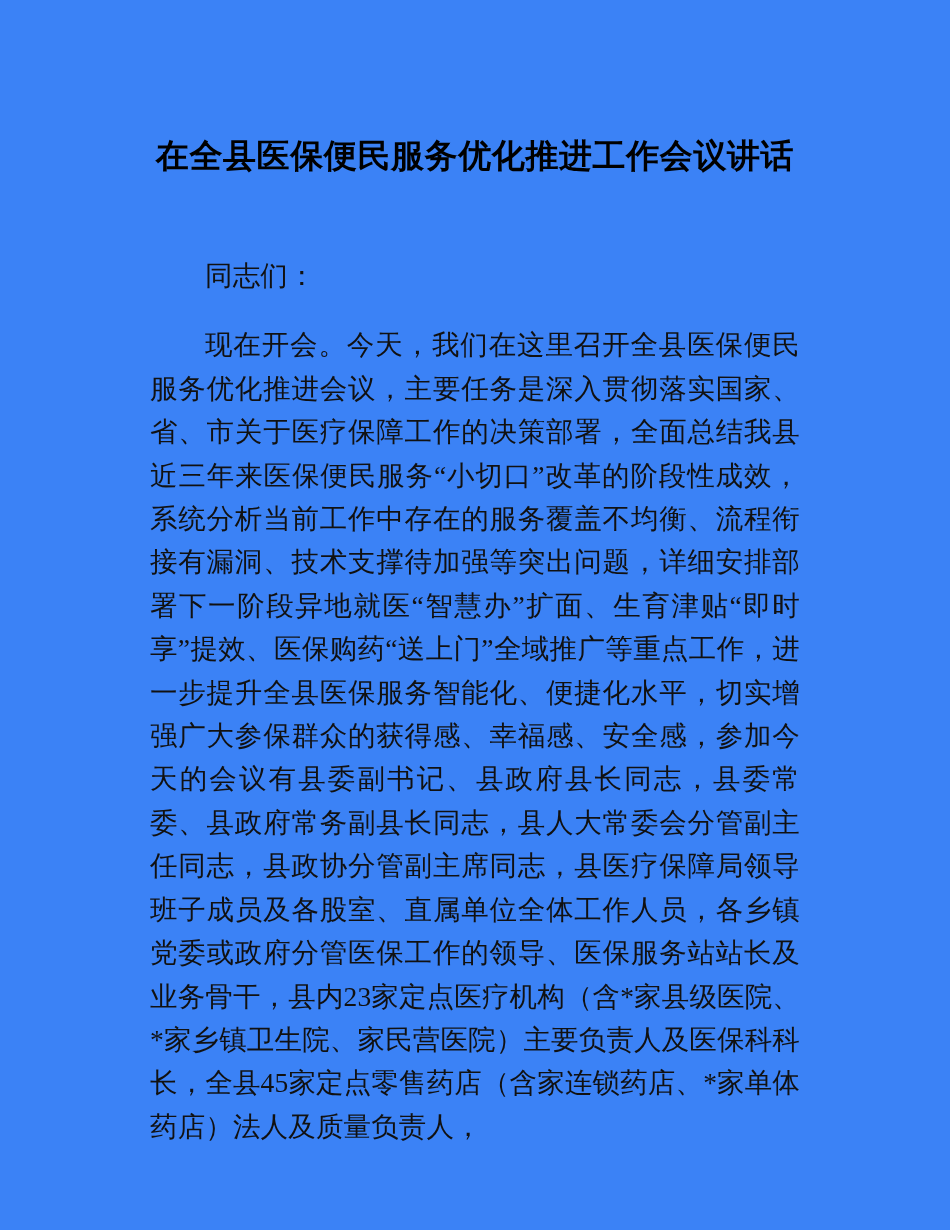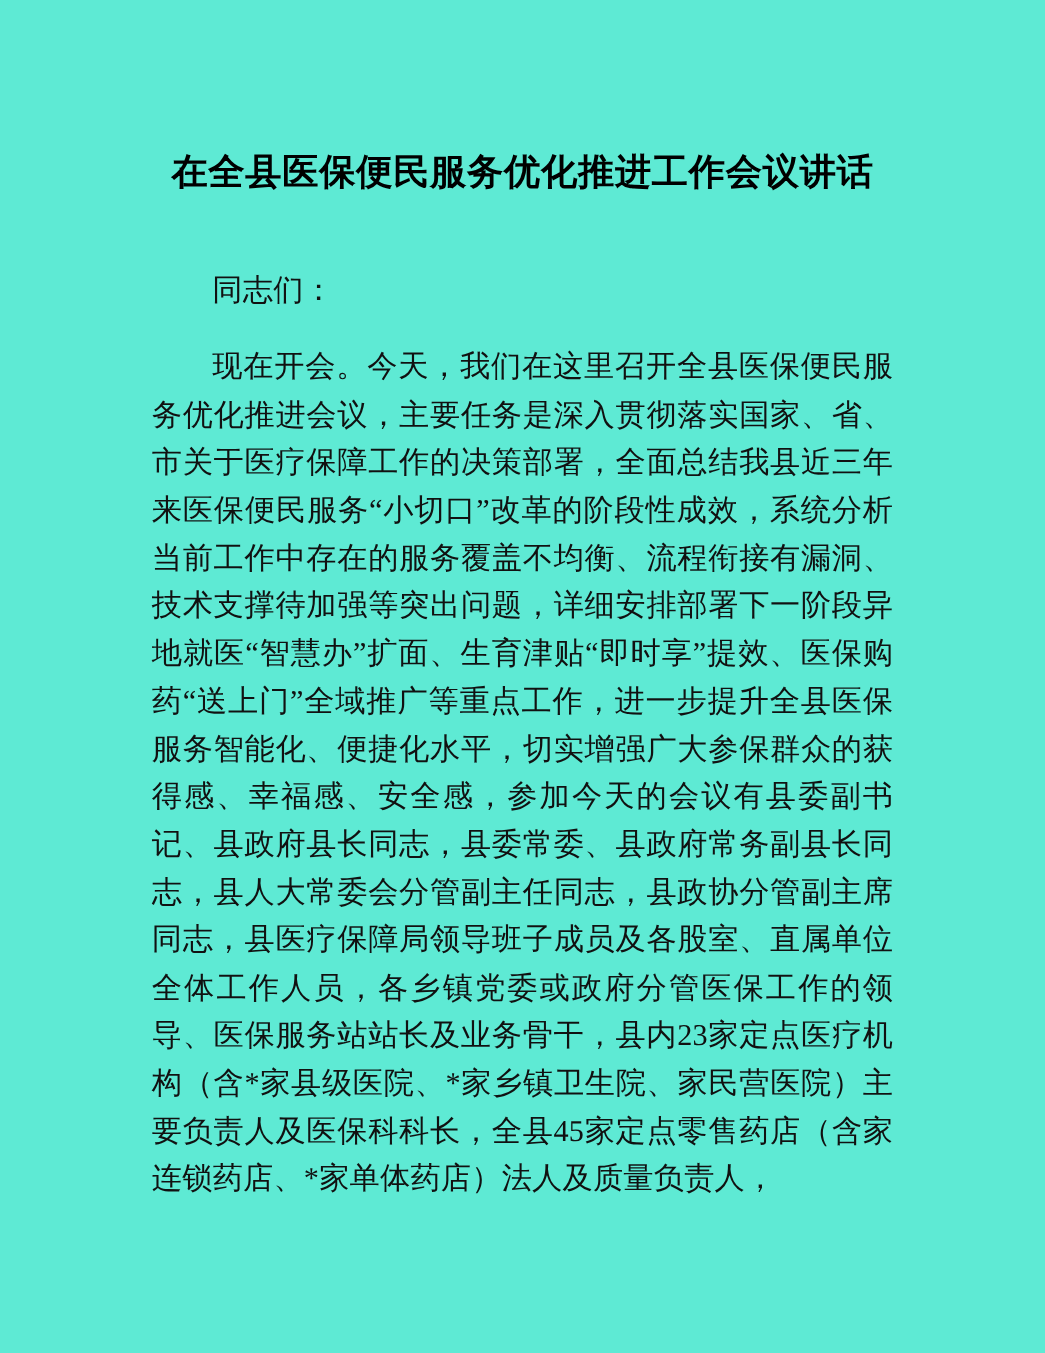--- a/index.html
+++ b/index.html
@@ -12,21 +12,21 @@
     height: 1230px;
     overflow: hidden;
     font-family: "Liberation Serif", "DejaVu Serif", serif;
     color: #000000;
     -webkit-font-smoothing: antialiased;
   }
   .page {
     position: relative;
     width: 950px;
     height: 1230px;
-    background: #5eead4;
+    background: #3b82f6;
     box-sizing: border-box;
   }
   .doc-title {
     position: absolute;
     left: 0;
     top: 108px;
     width: 950px;
     text-align: center;
     font-family: "Liberation Sans", "DejaVu Sans", sans-serif;
     font-weight: 700;
@@ -36,21 +36,21 @@
     color: #000000;
     white-space: nowrap;
   }
   .body-block {
     position: absolute;
     left: 134px;
     top: 238px;
     width: 682px;
   }
   .para {
-    margin: 4px;
+    margin: 16px;
     font-size: 27.5px;
     line-height: 43.4px;
     text-align: justify;
     text-justify: inter-character;
     text-indent: 55px;
     letter-spacing: 0.15px;
     color: #111111;
     font-family: "Liberation Serif", "DejaVu Serif", serif;
   }
   .para + .para {

